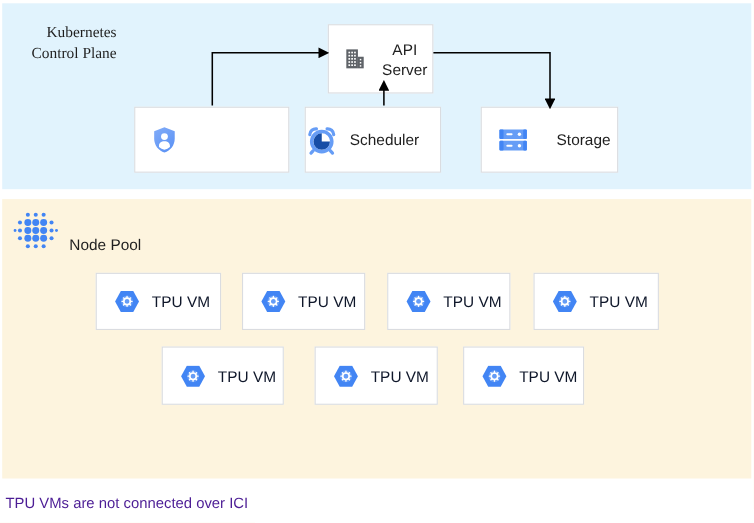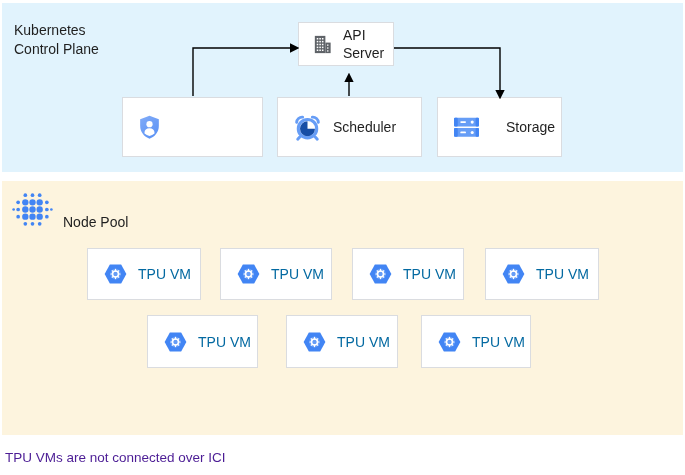--- a/index.html
+++ b/index.html
@@ -11,61 +11,61 @@
     font-family: "Liberation Sans", sans-serif;
     color: #202124;
     overflow: hidden;
   }
   .panel { position: absolute; }
   #cp-panel { left: 2px; top: 3px; width: 681px; height: 169px; background: #E1F3FD; }
   #np-panel { left: 2px; top: 181px; width: 681px; height: 254px; background: #FDF4DE; }
 
   .cp-title {
     position: absolute; left: 14px; top: 21px; width: 92px;
-    font-size: 14px; line-height: 19px; text-align: left; color: #1f1f1f;
+    font-size: 14px; line-height: 19px; text-align: right; color: #1f1f1f; font-family: Liberation Serif, serif;
   }
 
   .node {
     position: absolute;
     background: #ffffff;
     border: 1px solid #DADCE0;
     box-sizing: border-box;
     display: flex;
     align-items: center;
     font-size: 14px;
     line-height: 18px;
     color: #1f1f1f;
   }
   .node .icn { flex: 0 0 auto; display: block; }
   .node .lbl { flex: 0 1 auto; }
 
-  #node-api      { left: 298px; top: 22px;  width: 96px;  height: 44px; padding-left: 12px; gap: 9px; }
+  #node-api      { left: 298px; top: 22px;  width: 96px;  height: 63px; padding-left: 12px; gap: 9px; text-align: center; }
   #node-api .lbl { width: 50px; }
   #node-rc       { left: 122px; top: 97px;  width: 141px; height: 60px; padding-left: 14px; gap: 11px; }
   #node-rc .lbl  { width: 82px; }
-  #node-sched    { left: 277px; top: 97px;  width: 145px; height: 60px; padding-left: 15px; gap: 11px; }
+  #node-sched    { left: 277px; top: 97px;  width: 124px; height: 60px; gap: 11px; }
   #node-store    { left: 437px; top: 97px;  width: 125px; height: 60px; padding-left: 15px; gap: 26px; }
 
   #arrows { position: absolute; left: 0; top: 0; pointer-events: none; }
 
   #np-icon  { position: absolute; left: 12px; top: 189px; }
   #np-title { position: absolute; left: 63px; top: 214px; font-size: 14px; color: #1f1f1f; }
 
   .tpu {
     position: absolute;
     height: 52px;
     background: #ffffff;
     border: 1px solid #DADCE0;
     box-sizing: border-box;
     display: flex;
     align-items: center;
     padding-left: 16px;
     gap: 11px;
     font-size: 14px;
-    color: #0369a1;
+    color: #0f172a;
   }
   #tpu-0 { left: 87px;  top: 248px; width: 114px; }
   #tpu-1 { left: 220px; top: 248px; width: 112px; }
   #tpu-2 { left: 352px; top: 248px; width: 112px; }
   #tpu-3 { left: 485px; top: 248px; width: 114px; }
   #tpu-4 { left: 147px; top: 315px; width: 111px; height: 53px; }
   #tpu-5 { left: 286px; top: 315px; width: 112px; height: 53px; }
   #tpu-6 { left: 421px; top: 315px; width: 110px; height: 53px; }
 
   #caption { position: absolute; left: 5px; top: 450px; font-size: 13.5px; color: #4c1d95; }

